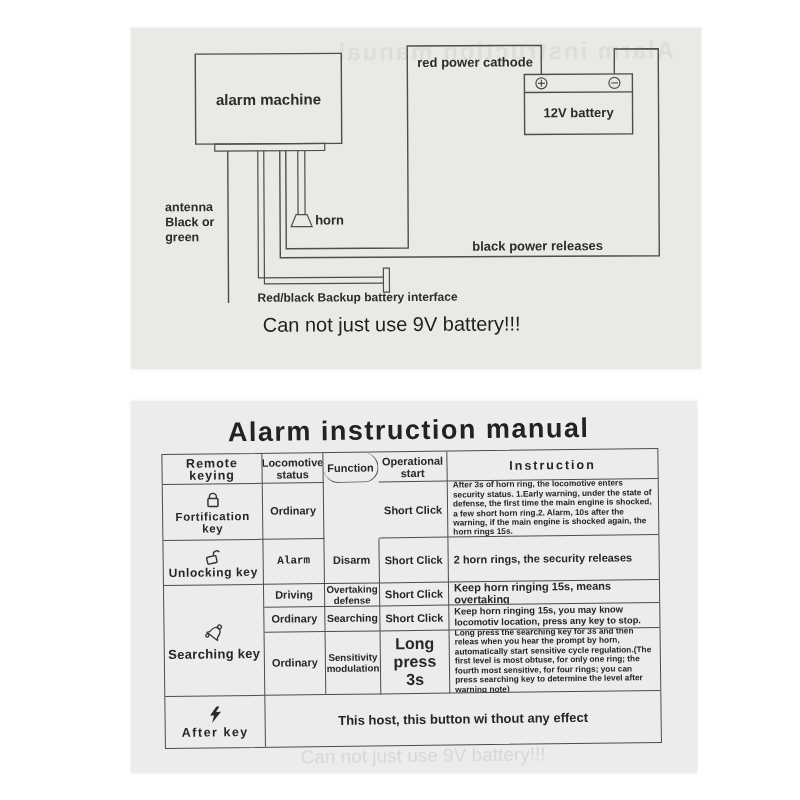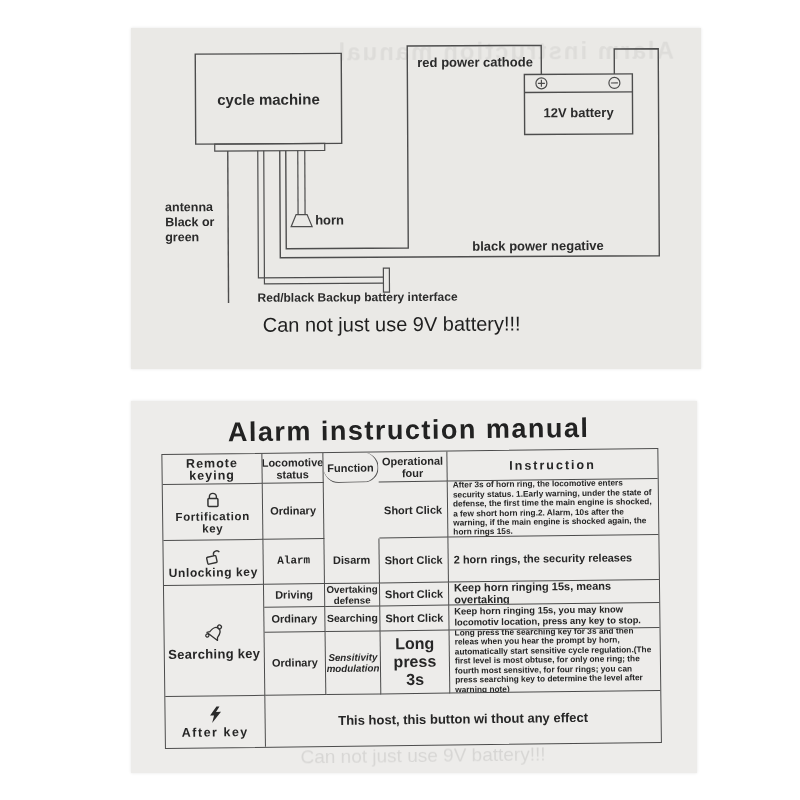--- a/index.html
+++ b/index.html
@@ -69,45 +69,45 @@
           <line class="wireThin" x1="407.5" y1="56" x2="414.5" y2="56"></line>
           <line class="wireThin" x1="411" y1="52.5" x2="411" y2="59.5"></line>
         </g>
         <g>
           <circle class="wireThin" cx="484" cy="56" r="5.5"></circle>
           <line class="wireThin" x1="480.5" y1="56" x2="487.5" y2="56"></line>
         </g>
       </g>
     </svg>
 
-    <div class="lbl" style="left:65px;top:62px;width:146px;text-align:center;font-size:15px;">cycle machine</div>
+    <div class="lbl" style="left:65px;top:62px;width:146px;text-align:center;font-size:15px;">alarm machine</div>
     <div class="lbl" style="left:287px;top:27px;font-size:13px;">red power cathode</div>
     <div class="lbl" style="left:394px;top:78px;width:108px;text-align:center;font-size:13px;">12V battery</div>
     <div class="lbl" style="left:34px;top:171px;font-size:12.5px;line-height:15px;">
       <div>antenna</div>
       <div>Black or</div>
       <div>green</div>
     </div>
     <div class="lbl" style="left:184px;top:184px;font-size:13px;">horn</div>
-    <div class="lbl" style="left:341px;top:211px;font-size:13px;">black power negative</div>
+    <div class="lbl" style="left:341px;top:211px;font-size:13px;">black power releases</div>
     <div class="lbl" style="left:126px;top:262px;font-size:12px;">Red/black Backup battery interface</div>
     <div class="lbl" style="left:100px;top:285px;width:320px;text-align:center;font-size:20px;font-weight:normal;color:#1f1f1f;">Can not just use 9V battery!!!</div>
   </div>
 </div>
 
 <div class="card" id="card2">
   <div class="tilt2">
     <div class="title">Alarm instruction manual</div>
 
     <div class="tableWrap">
 
       <div class="c hdr hdr1" style="grid-row:1;grid-column:1;">Remote keying</div>
       <div class="c hdr" style="grid-row:1;grid-column:2;">Locomotive status</div>
       <div class="c hdr" style="grid-row:1;grid-column:3;border-radius:15px;">Function</div>
-      <div class="c hdr" style="grid-row:1;grid-column:4;">Operational four</div>
+      <div class="c hdr" style="grid-row:1;grid-column:4;">Operational start</div>
       <div class="c hdr hdr5 last-col" style="grid-row:1;grid-column:5;">Instruction</div>
 
       <div class="c keycell" style="grid-row:2;grid-column:1;">
         <svg width="22" height="20" viewBox="0 0 22 20">
           <path d="M7.5 8 V6.2 a3.5 3.3 0 0 1 7 0 V8" fill="none" stroke="#333" stroke-width="1.4"></path>
           <rect x="6" y="8" width="10" height="8" rx="1" fill="none" stroke="#333" stroke-width="1.5"></rect>
         </svg>
         <div style="font-size:11.5px;letter-spacing:0.6px;">Fortification key</div>
       </div>
       <div class="c cellTxt" style="grid-row:2;grid-column:2;">Ordinary</div>
@@ -142,21 +142,21 @@
       <div class="c cellTxt" style="grid-row:4;grid-column:3;font-size:9.8px;">Overtaking defense</div>
       <div class="c order" style="grid-row:4;grid-column:4;">Short Click</div>
       <div class="c instr f-big last-col" style="grid-row:4;grid-column:5;">Keep horn ringing 15s,  means overtaking</div>
 
       <div class="c cellTxt" style="grid-row:5;grid-column:2;">Ordinary</div>
       <div class="c cellTxt" style="grid-row:5;grid-column:3;font-size:10.5px;">Searching</div>
       <div class="c order" style="grid-row:5;grid-column:4;">Short Click</div>
       <div class="c instr f-med last-col" style="grid-row:5;grid-column:5;">Keep horn ringing 15s, you may know locomotiv location, press any key to stop.</div>
 
       <div class="c cellTxt" style="grid-row:6;grid-column:2;">Ordinary</div>
-      <div class="c cellTxt" style="grid-row:6;grid-column:3;font-size:9.8px;font-style:italic;">Sensitivity modulation</div>
+      <div class="c cellTxt" style="grid-row:6;grid-column:3;font-size:9.8px;">Sensitivity modulation</div>
       <div class="c order" style="grid-row:6;grid-column:4;font-size:16px;">Long press 3s</div>
       <div class="c instr f-small last-col" style="grid-row:6;grid-column:5;">Long press the searching key for 3s and then releas when you hear the prompt by horn, automatically start sensitive cycle regulation.(The first level is most obtuse, for only one ring; the fourth most sensitive, for four rings; you can press searching key to determine the level after warning note)</div>
 
       <div class="c keycell last-row" style="grid-row:7;grid-column:1;">
         <svg width="18" height="20" viewBox="0 0 18 20">
           <polygon points="10,1 3.5,10 7.5,10 5.5,17.5 14.5,6.5 9.5,6.5 13,1" fill="#2a2a2a"></polygon>
         </svg>
         <div style="font-size:12.5px;letter-spacing:1.5px;">After key</div>
       </div>
       <div class="c last-row last-col" style="grid-row:7;grid-column:2 / span 4;font-weight:bold;font-size:13px;">This host, this button wi thout any effect</div>

